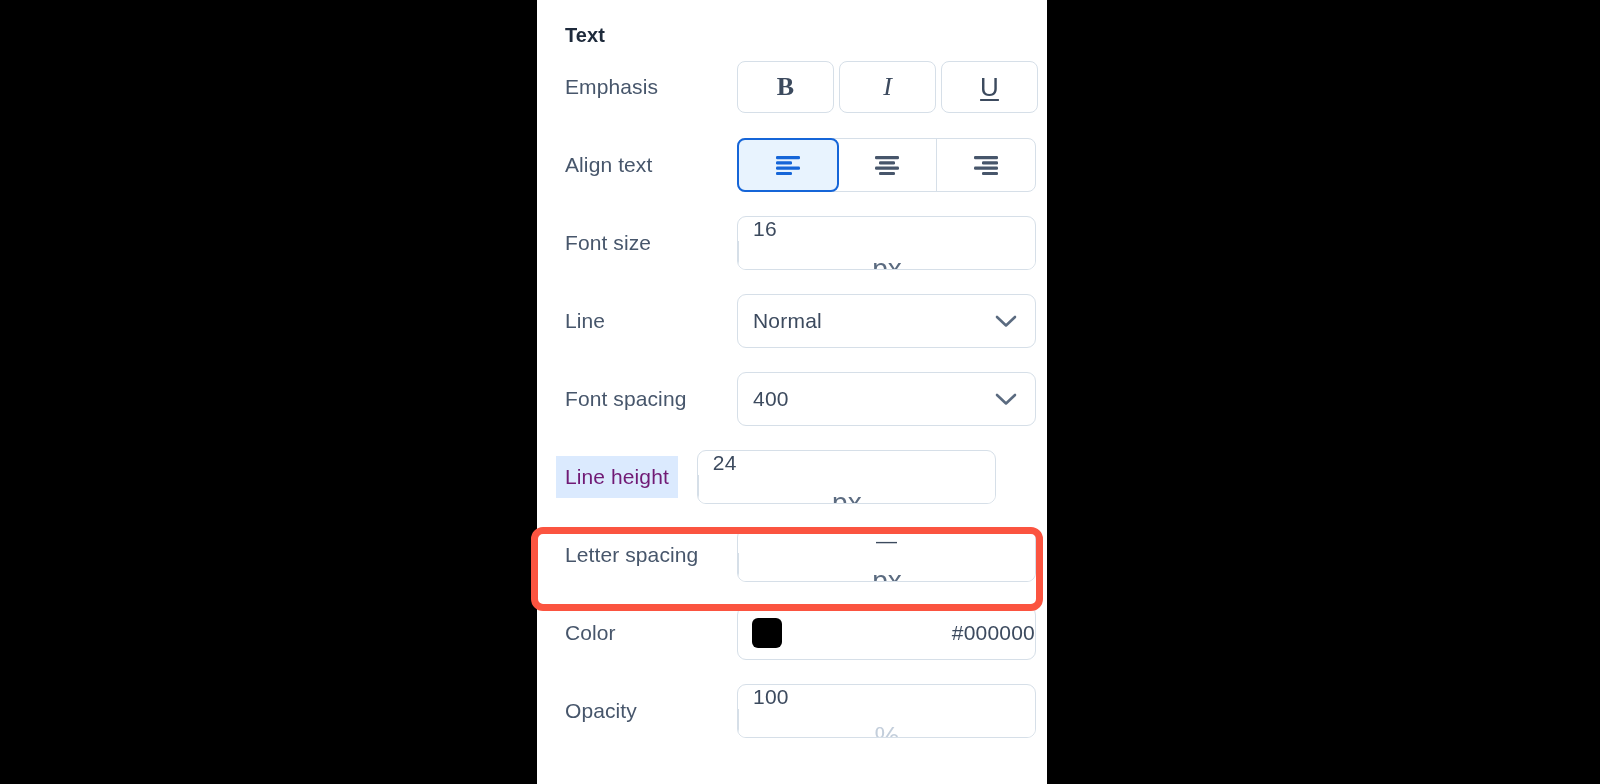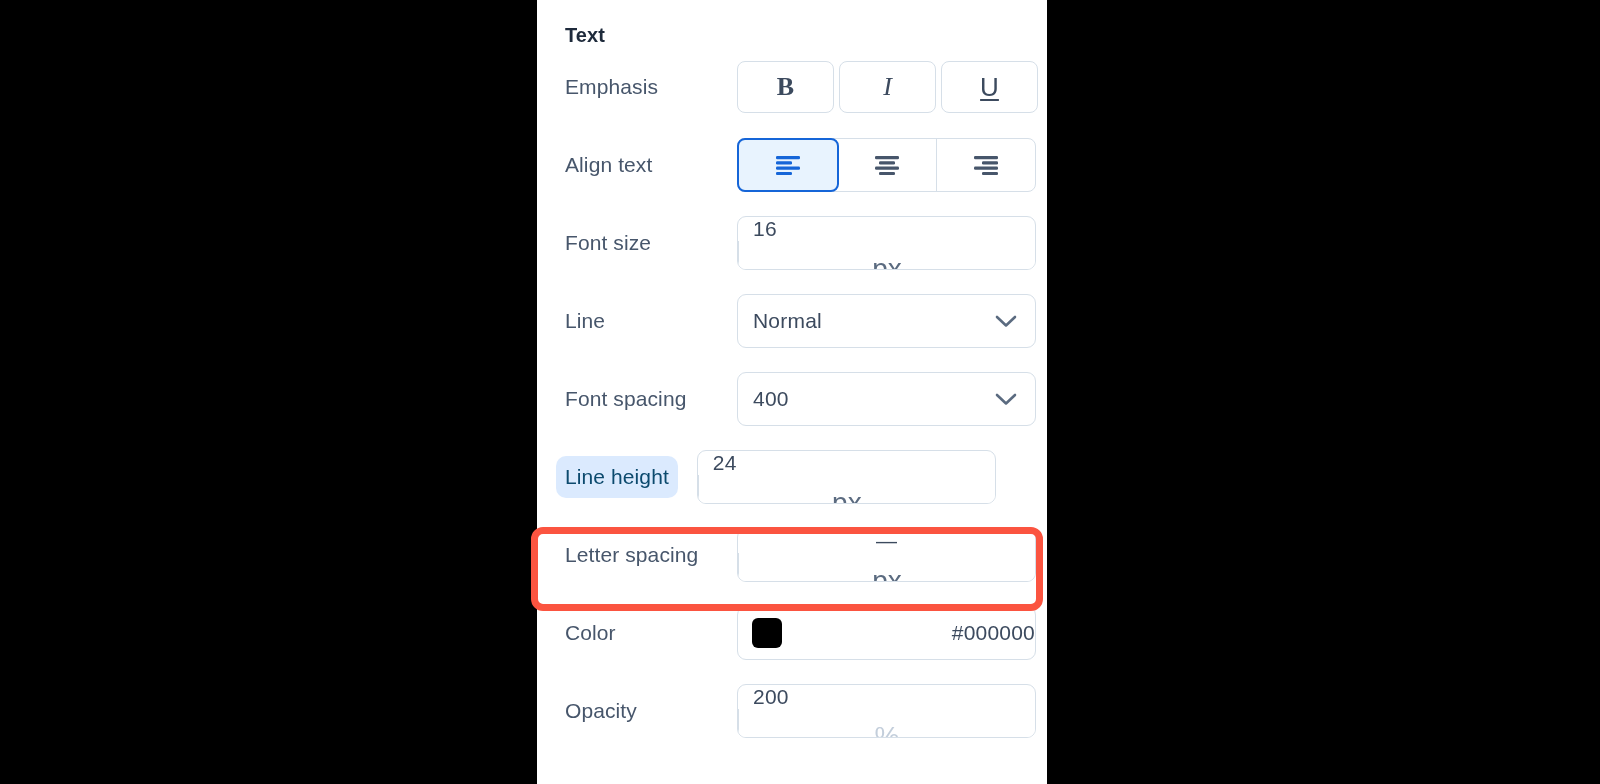--- a/index.html
+++ b/index.html
@@ -57,25 +57,25 @@
     font-size: 21px;
     color: #47566b;
     line-height: 1.42;
     letter-spacing: 0.1px;
   }
   .row-label.highlight {
     display: inline-block;
     width: auto;
     flex: 0 0 auto;
     background: #dbeafe;
-    border-radius: 10px;
+    border-radius: 0;
     padding: 6px 9px;
     margin-right: 19px;
     margin-left: -9px;
-    color: #0c4a6e;
+    color: #701a75;
   }
   .row-label.two-line {
     line-height: 1.36;
   }
   .row-control {
     flex: 1 1 auto;
     display: flex;
     align-items: center;
   }
 
@@ -326,21 +326,21 @@
             <span>#000000</span>
           </div>
         </div>
       </div>
     </div>
 
     <div class="row">
       <div class="row-label">Opacity</div>
       <div class="row-control">
         <div class="field">
-          <div class="input">200</div>
+          <div class="input">100</div>
           <div class="suffix muted">%</div>
         </div>
       </div>
     </div>
 
   </div>
 
   <div id="annotation"></div>
 
 </div>

